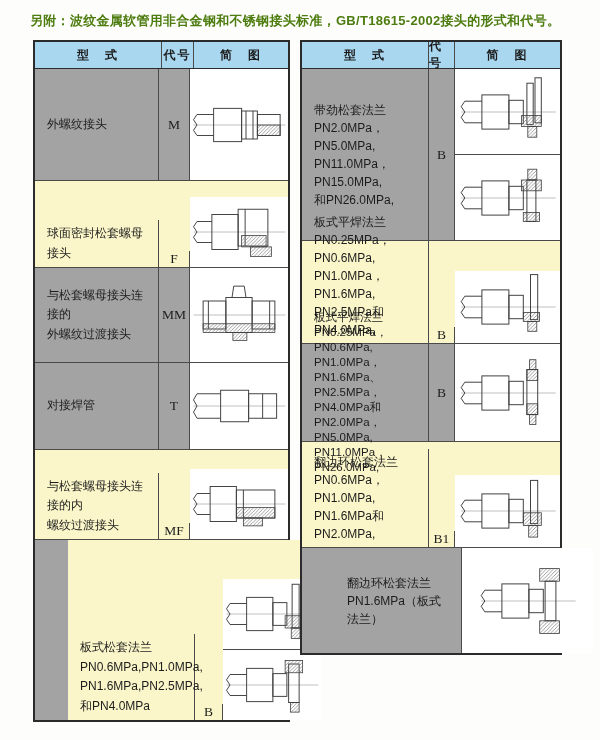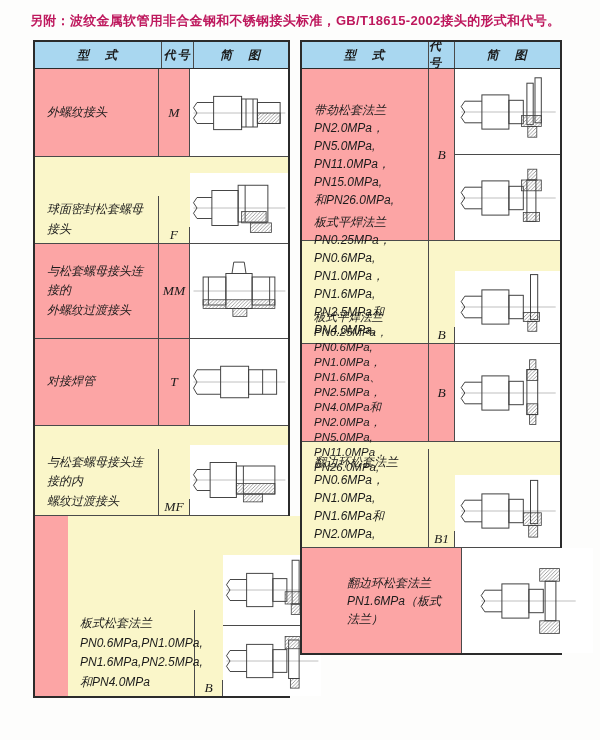--- a/index.html
+++ b/index.html
@@ -14,30 +14,29 @@
   body{
     background:#fdfdfc;
     font-family:"Liberation Sans","DejaVu Sans",sans-serif;
     color:var(--text);
     position:relative;
     overflow:hidden;
   }
   .caption{
     position:absolute;left:30px;top:12px;
     font-size:13px;font-weight:bold;letter-spacing:.3px;
-    color:#be185d;
+    color:#4d7c0f;
   }
   .tables{
     position:absolute;left:33px;top:40px;
     display:flex;gap:10px;align-items:flex-start;
   }
   .tbl{
     border:2px solid var(--outer);
-    background:#fca5a5;
-    font-style:italic;
+    background:#a3a3a3;
   }
   .tbl.left{width:257px;}
   .tbl.right{width:262px;}
   .hrow,.row{display:flex;width:100%;}
   .hrow{
     height:27px;background:var(--header-bg);
     border-bottom:1px solid var(--outer);
   }
   .row{border-bottom:1px solid var(--border);}
   .row:last-child{border-bottom:none;margin-left:33px;}
@@ -85,21 +84,21 @@
 
   <div class="tables">
 
     <section class="tbl left">
       <div class="hrow">
         <div class="hc w-type">型　式</div>
         <div class="hc w-code">代号</div>
         <div class="hc w-diag">简　图</div>
       </div>
 
-      <div class="row" style="height:88px">
+      <div class="row" style="height:112px">
         <div class="c type w-type">
             <span class="ttext">外螺纹接头</span>
           </div>
         <div class="c code w-code">M</div>
         <div class="c diagcol w-diag">
             <div class="dcell">
               <svg viewBox="0 0 110 80" xmlns="http://www.w3.org/2000/svg">
                 <defs>
                   <pattern id="hx" width="4" height="4" patternUnits="userSpaceOnUse">
                     <path d="M0 4 L4 0" stroke="#777" stroke-width="0.8"></path>

